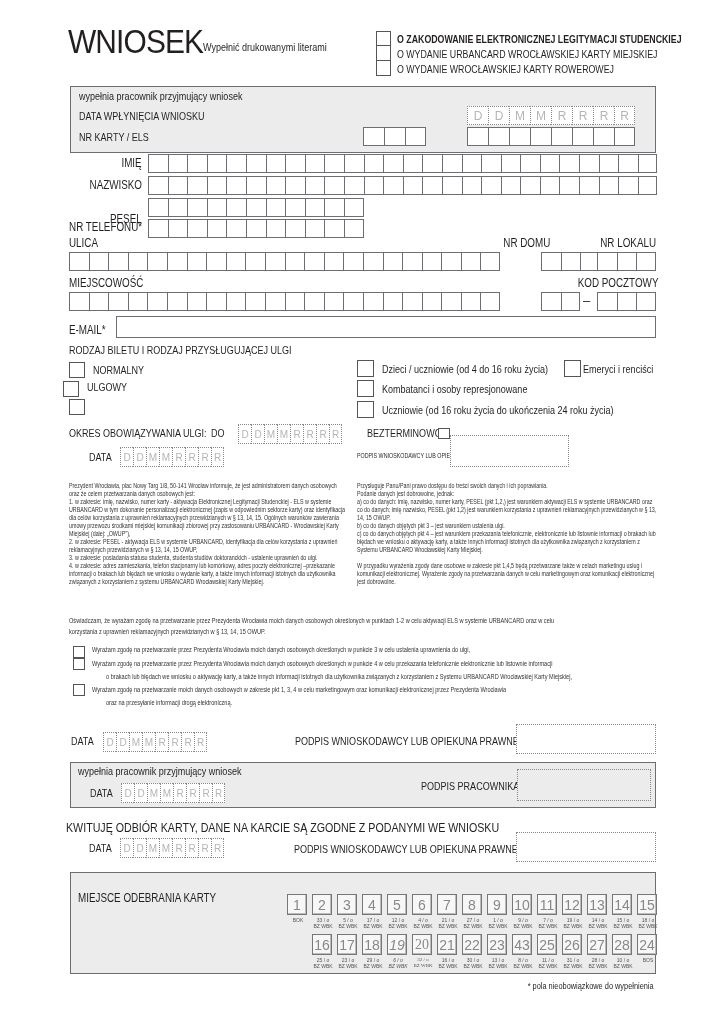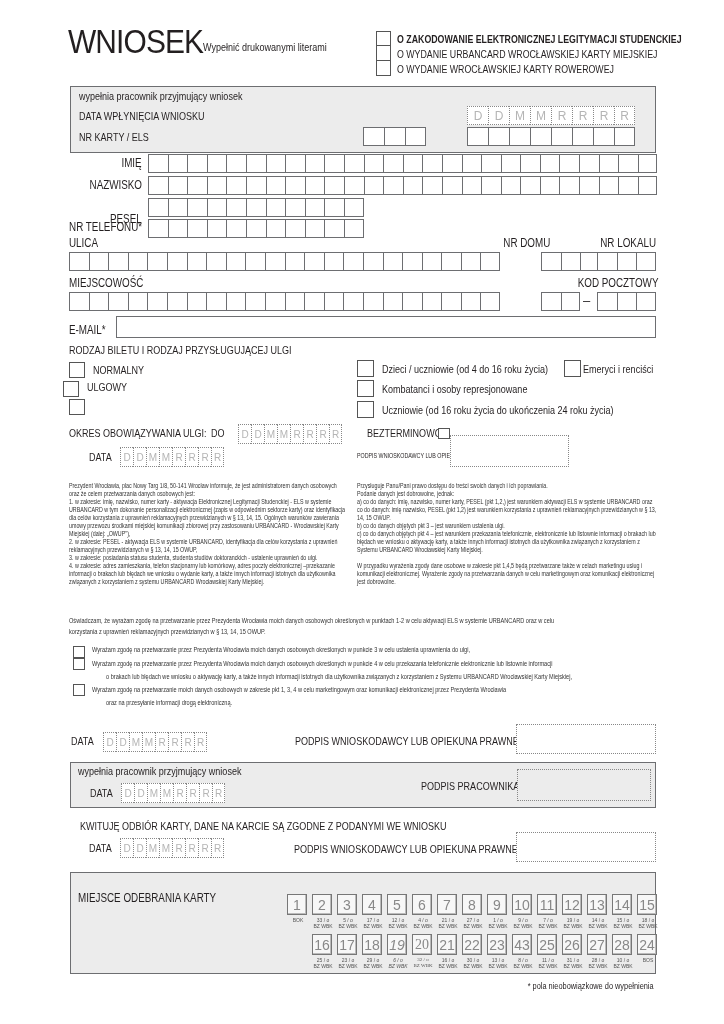--- a/index.html
+++ b/index.html
@@ -363,21 +363,21 @@
       <div class="dcell">M</div>
       <div class="dcell">R</div>
       <div class="dcell">R</div>
       <div class="dcell">R</div>
       <div class="dcell">R</div>
     </div>
   <div class="abs" style="left:350px;top:17px;font-size:11px"><span class="sc">PODPIS PRACOWNIKA</span></div>
   <div class="abs sigbox" style="left:446px;top:6px;width:134px;height:32px;background:#ececec"></div>
 </div>
 
-<div class="abs" style="left:80px;top:820px;font-size:11px"><span class="sc">KWITUJĘ ODBIÓR KARTY, DANE NA KARCIE SĄ ZGODNE Z PODANYMI WE WNIOSKU</span></div>
+<div class="abs" style="left:66px;top:820px;font-size:13px"><span class="sc">KWITUJĘ ODBIÓR KARTY, DANE NA KARCIE SĄ ZGODNE Z PODANYMI WE WNIOSKU</span></div>
 <div class="abs" style="left:89px;top:842px;font-size:11px"><span class="sc">DATA</span></div>
 <div class="abs dcells" style="left:120px;top:838px" id="receiptDate">
     <div class="dcell">D</div>
     <div class="dcell">D</div>
     <div class="dcell">M</div>
     <div class="dcell">M</div>
     <div class="dcell">R</div>
     <div class="dcell">R</div>
     <div class="dcell">R</div>
     <div class="dcell">R</div>

